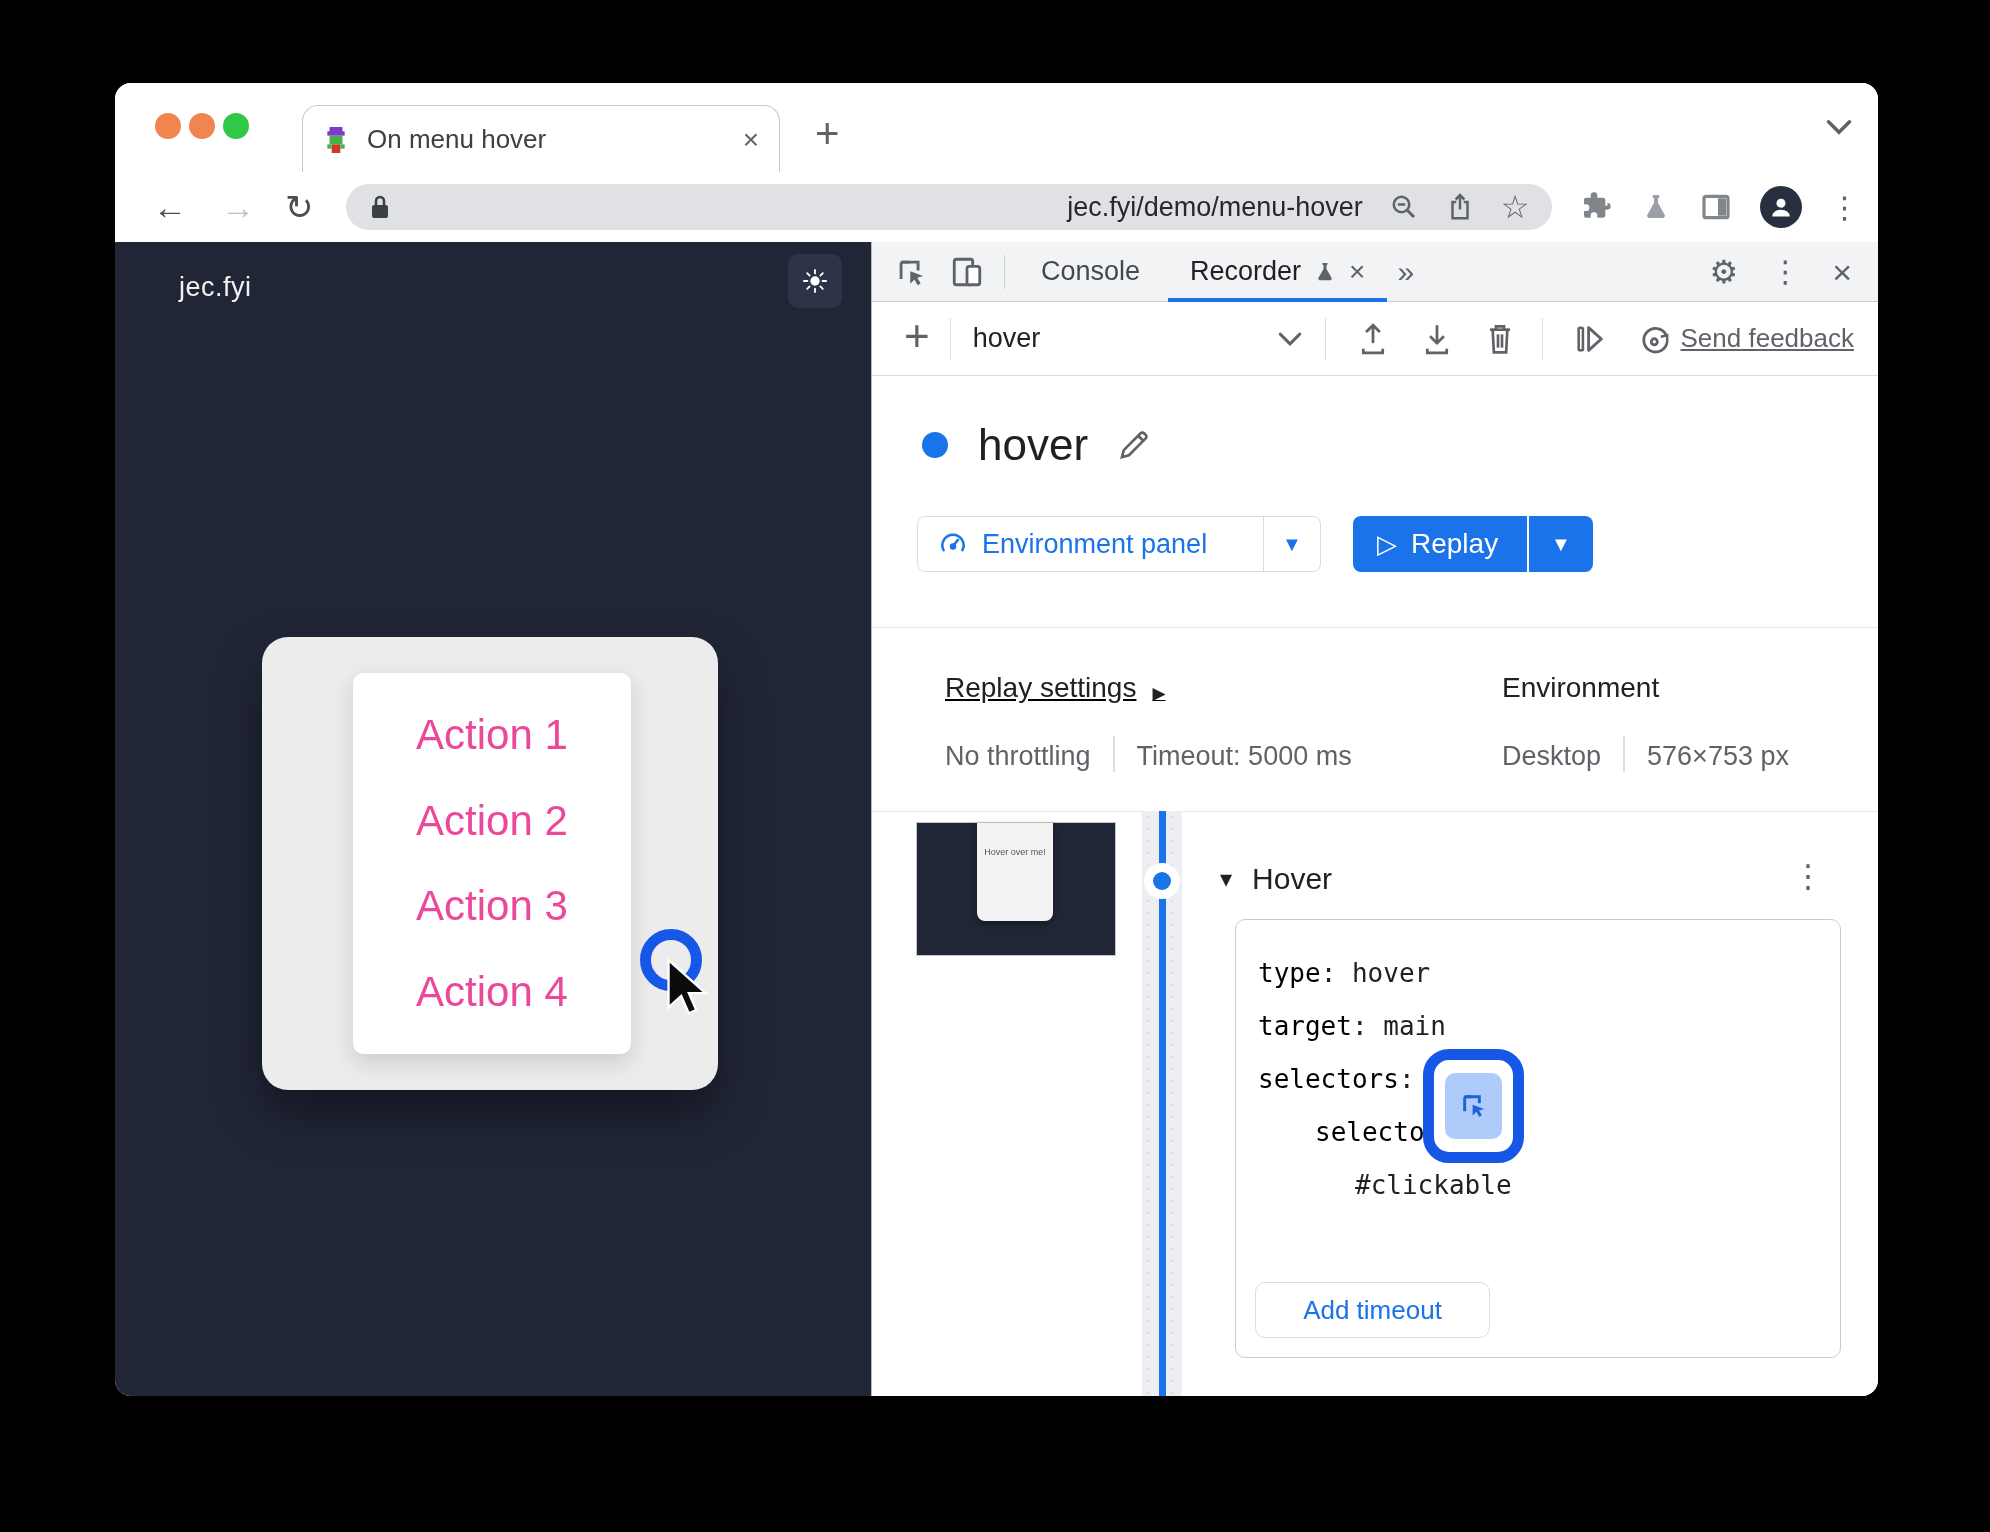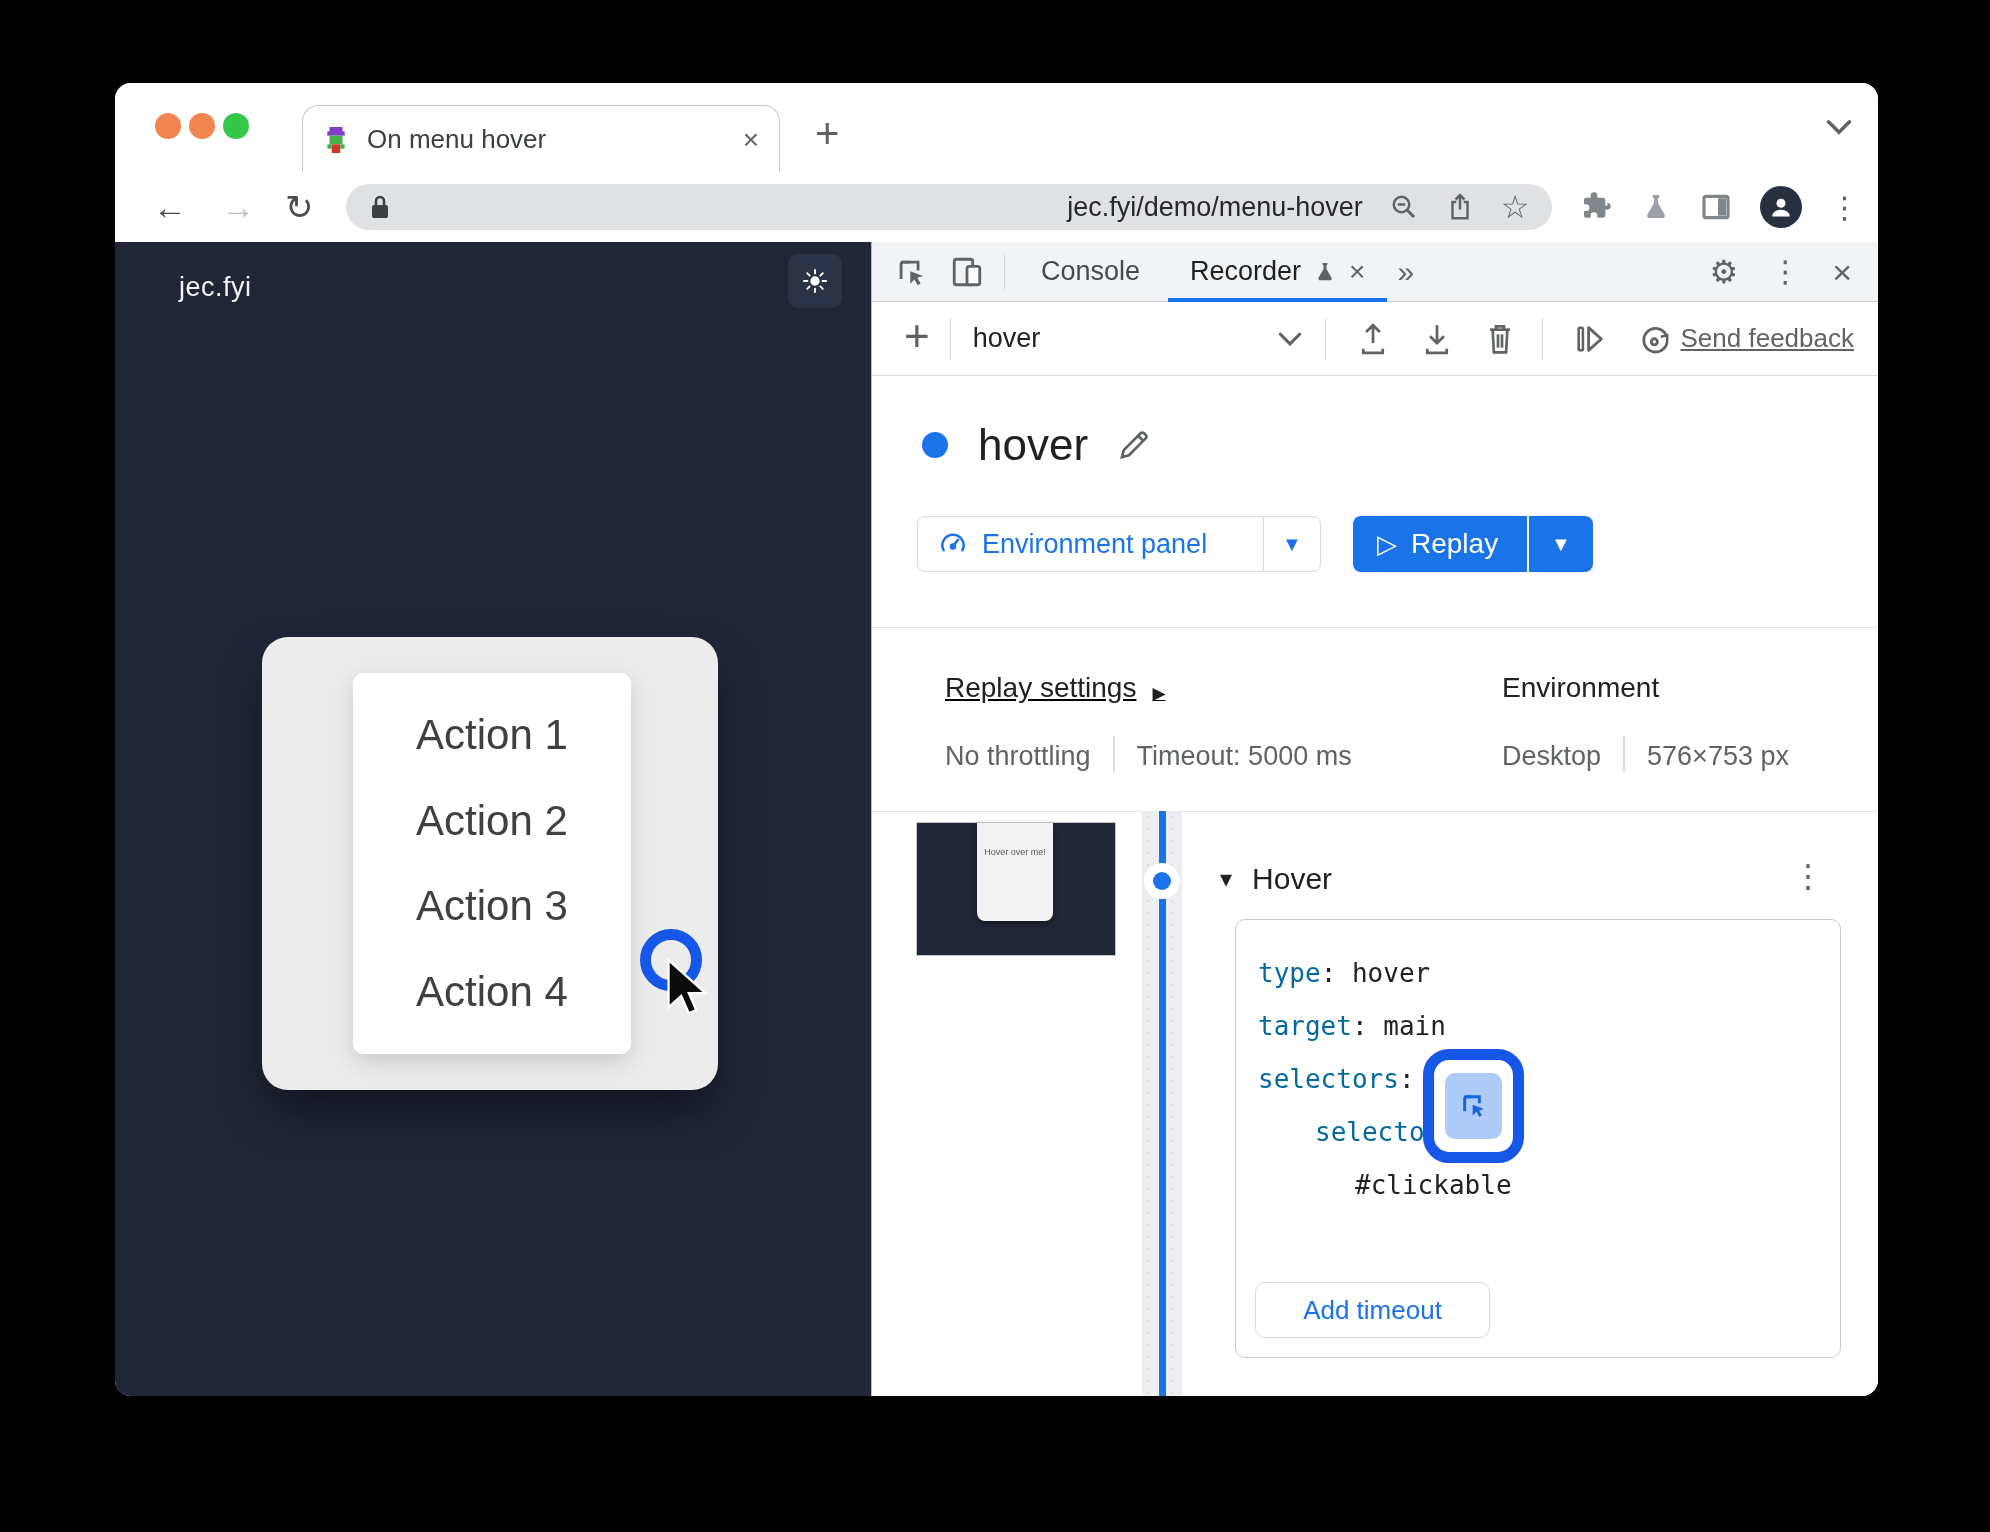--- a/index.html
+++ b/index.html
@@ -46,21 +46,21 @@
   #page{left:0;top:0;width:756px;height:100%;background:#212637;}
   #brand{left:64px;top:30px;font-size:27px;color:#f2f2f2;letter-spacing:.5px;}
   #theme-btn{left:673px;top:12px;width:54px;height:54px;background:#2c3347;border-radius:10px;
        display:flex;align-items:center;justify-content:center;}
   #demo-card{left:147px;top:395px;width:456px;height:453px;background:#ececec;border-radius:26px;
        box-shadow:0 24px 48px rgba(0,0,0,.4);}
   #hover-text{left:0;top:205px;width:100%;text-align:center;font-size:36px;color:#8d9094;}
   #action-menu{left:91px;top:36px;width:278px;height:381px;background:#fff;border-radius:10px;
        box-shadow:0 8px 22px rgba(0,0,0,.14);display:flex;flex-direction:column;justify-content:space-evenly;
        align-items:center;}
-  .menu-item{font-size:42px;color:#404040;}
+  .menu-item{font-size:42px;color:#ec4899;}
   #cursor-ring{left:525px;top:687px;width:40px;height:40px;border:11px solid #1757e8;border-radius:50%;background:transparent;}
   #cursor-arrow{left:550px;top:717px;}
 
   
   #devtools{left:756px;top:0;width:1007px;height:100%;background:#fff;border-left:1px solid #b7b9bd;box-sizing:border-box;}
 
   #dt-tabbar{left:0;top:0;width:100%;height:60px;background:#f1f3f4;border-bottom:1px solid #cacdd1;
        display:flex;align-items:center;box-sizing:border-box;}
   .vdiv{width:1px;height:34px;background:#d0d3d6;}
   .dt-tab{height:60px;display:flex;align-items:center;padding:0 22px;font-size:27px;color:#45484c;position:relative;}
@@ -126,21 +126,21 @@
        display:flex;align-items:center;justify-content:center;}
   #step-marker-dot{width:18px;height:18px;border-radius:50%;background:#1a73e8;}
   #step-header{left:348px;top:620px;display:flex;align-items:center;}
   #step-caret{font-size:24px;color:#202124;}
   #step-title{font-size:30px;color:#202124;margin-left:20px;}
   #step-kebab{left:920px;top:618px;font-size:32px;}
 
   #step-card{left:363px;top:677px;width:606px;height:439px;background:#fff;border:1px solid #c9cbcf;border-radius:10px;
        box-sizing:border-box;}
   .code-line{position:absolute;left:0;font-family:"DejaVu Sans Mono",monospace;font-size:26px;color:#202124;white-space:pre;}
-  .ck{color:#0369a1;}
+  .ck{color:#000000;}
   #cl1{left:22px;top:38px;}
   #cl2{left:22px;top:91px;}
   #cl3{left:22px;top:144px;}
   #cl4{left:79px;top:197px;}
   #cl5{left:119px;top:250px;}
   #sel-ring{left:187px;top:129px;width:79px;height:92px;border:11px solid #1757e8;border-radius:26px;background:#fff;
        display:flex;align-items:center;justify-content:center;}
   #sel-box{width:57px;height:66px;background:#aecbfa;border-radius:10px;display:flex;align-items:center;justify-content:center;}
   .step-btn{position:absolute;border:1px solid #dadce0;border-radius:10px;background:#fff;color:#1a73e8;
        font-size:26px;font-weight:500;display:flex;align-items:center;justify-content:center;box-sizing:border-box;}

